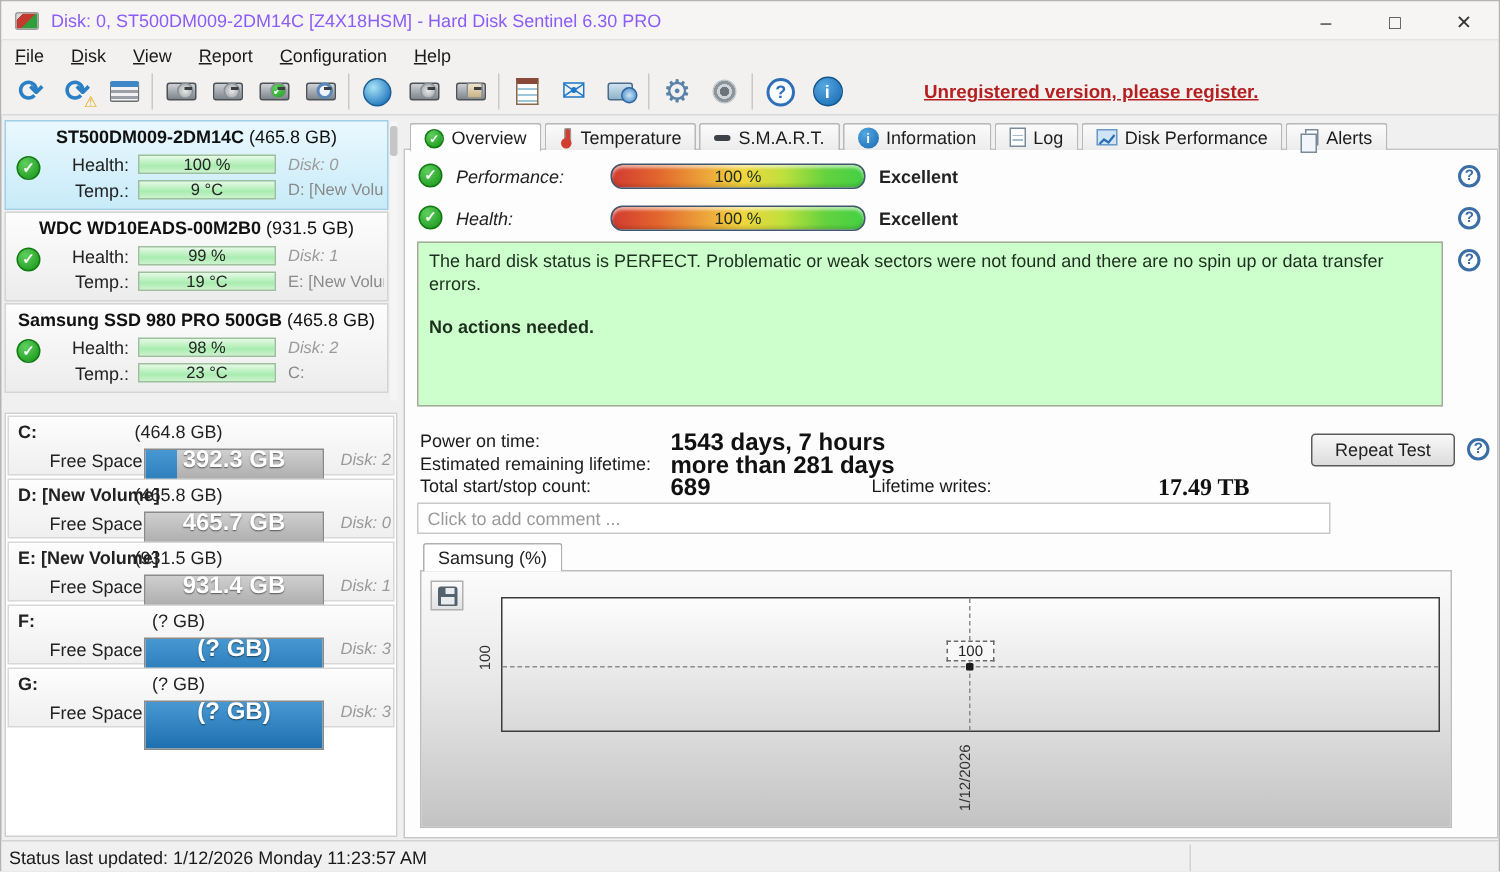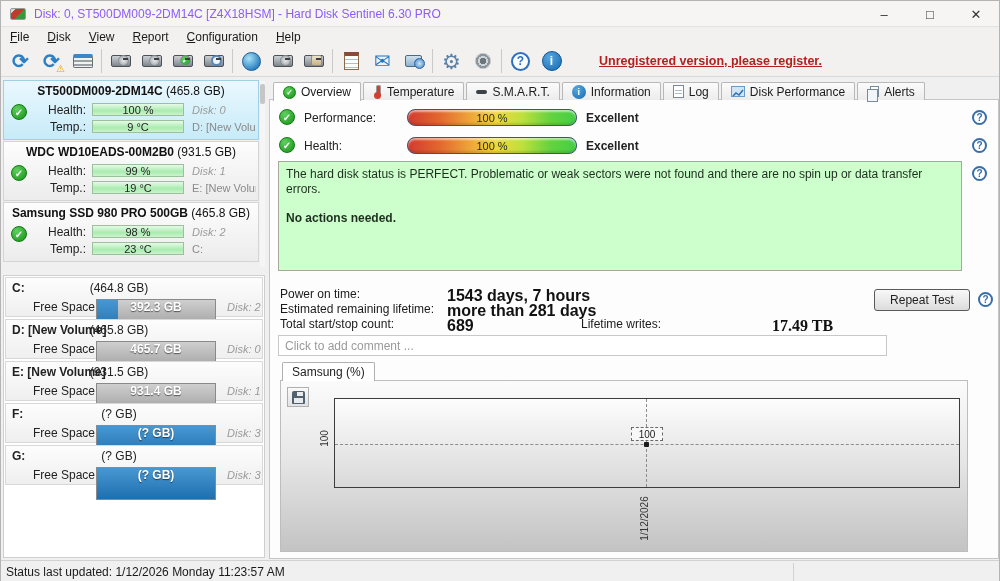--- a/index.html
+++ b/index.html
@@ -36,21 +36,21 @@
   .badge.box { border-radius:2px; background:linear-gradient(#efe3c8,#c9b286); }
   .i-globe { width:19px; height:19px; border-radius:50%; background:radial-gradient(circle at 35% 32%, #a8e2f8, #2a7fc0 75%); border:1px solid #1c5e96; }
   .i-notepad { width:15px; height:18px; border:1px solid #8a6a4a; border-top:4px solid #8a4a3a; background:repeating-linear-gradient(#ffffff 0 3px, #9ec6d8 3px 4px); }
   .g-mail { font-size:20px; color:#1e78c8; line-height:20px; }
   .i-monitor { width:17px; height:12px; border:1px solid #4a6a86; border-radius:2px; background:linear-gradient(#cfe2ef,#8fb2cc); position:relative; }
   .i-monitor::after { content:""; position:absolute; right:-4px; bottom:-3px; width:9px; height:9px; border-radius:50%; background:radial-gradient(#cfe4f7,#3a82c4); border:1px solid #2a62a0; }
   .g-gear { font-size:21px; color:#5a82a8; line-height:21px; }
   .i-sound { width:16px; height:16px; border-radius:50%; background:radial-gradient(circle,#6d757c 0 3px,#cfd4d8 3px 5px,#8d959c 5px 7px,#c0c5c9 7px 8px); }
   .circ-help { width:19px; height:19px; border-radius:50%; border:2px solid #2e6fb8; color:#2e6fb8; font-weight:bold; font-size:12px; display:flex; align-items:center; justify-content:center; background:#fafdff; }
   .circ-info { width:20px; height:20px; border-radius:50%; background:radial-gradient(circle at 35% 30%,#55a8e0,#1668b0); color:#fff; font-weight:bold; font-size:12px; display:flex; align-items:center; justify-content:center; border:1px solid #11558f; }
-  .reglink { margin-left:32px; color:#b42020; font-weight:bold; text-decoration:underline; font-size:12.5px; }
+  .reglink { margin-left:49px; color:#b42020; font-weight:bold; text-decoration:underline; font-size:12.5px; }
 
   
   .disklist { position:absolute; left:2px; top:79px; width:256px; }
   .dcard { position:relative; height:60px; margin-bottom:1px; background:linear-gradient(#fdfdfd,#ececec); border:1px solid #d4d4d4; }
   .dcard.sel { background:linear-gradient(180deg,#eaf8fe,#c7ebf8); border-color:#9fd0e8; }
   .dc-title { position:absolute; left:0; right:0; top:3px; text-align:center; font-size:12px; color:#111; white-space:nowrap; }
   .dc-title .nm { font-weight:bold; }
   .gcheck { width:16px; height:16px; border-radius:50%; background:radial-gradient(circle at 35% 30%,#5fd05f,#169216); border:1px solid #0f7a0f; color:#fff; font-size:10px; font-weight:bold; display:flex; align-items:center; justify-content:center; }
   .dc-check { position:absolute; left:7px; top:23px; }
   .dc-lab { position:absolute; width:62px; text-align:right; font-size:12px; color:#222; }
@@ -62,21 +62,21 @@
   .dc-right.r2 { top:40px; color:#8a8a8a; }
   .vscroll { position:absolute; left:259px; top:80px; width:5px; height:186px; background:#f5f5f5; }
   .vthumb { position:absolute; left:0; top:3px; width:5px; height:20px; background:#c6c6c6; border-radius:2px; }
 
   
   .partpanel { position:absolute; left:2px; top:274px; width:262px; height:283px; background:#fff; border:1px solid #cfcfcf; padding:1px; }
   .p-item { position:relative; height:40px; margin-bottom:2px; background:linear-gradient(#fdfdfd,#efefef); border:1px solid #d8d8d8; }
   .p-name { position:absolute; left:6px; top:3px; font-weight:bold; font-size:12px; white-space:nowrap; }
   .p-size { position:absolute; left:0; right:30px; top:3px; text-align:center; font-size:12px; }
   .p-flabel { position:absolute; left:27px; top:22px; font-size:12px; }
-  .fbar { position:absolute; left:90px; top:21px; width:120px; height:33px; border:1px solid #8a8a8a; font-size:12px; line-height:14px; text-align:center; color:#fff; font-weight:bold; text-shadow:0 1px 1px rgba(0,0,0,.55); overflow:hidden; }
+  .fbar { position:absolute; left:90px; top:21px; width:120px; height:33px; border:1px solid #8a8a8a; font-size:16px; line-height:14px; text-align:center; color:#fff; font-weight:bold; text-shadow:0 1px 1px rgba(0,0,0,.55); overflow:hidden; }
   .fbar.silver { background:linear-gradient(180deg,#cfcfcf,#9a9a9a); }
   .fbar.blue { background:linear-gradient(180deg,#4798d2,#1e6fae); }
   .fbar.mixed { background:linear-gradient(180deg,#cfcfcf,#9a9a9a); }
   .fbar.mixed::before { content:""; position:absolute; left:0; top:0; bottom:0; width:18%; background:linear-gradient(180deg,#4798d2,#1e6fae); }
   .fbar span { position:relative; }
   .p-disk { position:absolute; left:221px; top:23px; font-size:11px; color:#9a9a9a; font-style:italic; white-space:nowrap; }
 
   
   .tabbar { position:absolute; left:272px; top:80px; height:19px; display:flex; align-items:flex-end; gap:2px; z-index:3; }
   .tab { display:flex; align-items:center; gap:5px; height:18px; padding:0 9px; font-size:12px; color:#1c1c1c; background:linear-gradient(#fbfbfb,#ececec); border:1px solid #b8b8b8; border-bottom:none; border-radius:2px 2px 0 0; }
@@ -89,21 +89,21 @@
   .circ-info-sm { width:14px; height:14px; border-radius:50%; background:radial-gradient(circle at 35% 30%,#55a8e0,#1668b0); color:#fff; font-weight:bold; font-size:9px; display:flex; align-items:center; justify-content:center; }
   .i-doc { width:11px; height:13px; background:#fff; border:1px solid #7a8a9a; padding:2px 1px; }
   .i-doc i { display:block; height:100%; background:repeating-linear-gradient(#fff 0 2px, #a8bcd0 2px 3px); }
   .i-perf { width:14px; height:11px; background:#cfe4f7; border:1px solid #6a9ac8; }
   .i-pages { width:9px; height:11px; background:#fff; border:1px solid #7a8a9a; position:relative; margin-left:3px; }
   .i-pages::before { content:""; position:absolute; left:-4px; top:2px; width:9px; height:11px; background:#f2f6fa; border:1px solid #7a8a9a; }
 
   .content { position:absolute; left:268px; top:98px; width:730px; height:460px; background:#fdfdfd; border:1px solid #c6c6c6; }
   .orow { position:absolute; left:0; width:100%; height:18px; }
   .o-check { position:absolute; left:9px; top:0; }
-  .o-lab { position:absolute; left:34px; top:2px; font-size:12px; }
+  .o-lab { position:absolute; left:34px; top:2px; font-size:12px;font-style:italic; }
   .gauge { position:absolute; left:137px; top:0; width:170px; height:17px; border:1px solid #40566e; border-radius:8px; text-align:center; font-size:11px; line-height:16px; color:#1c2a1c;
            background:linear-gradient(90deg,#d23b30 0%,#e2652e 18%,#eda83a 38%,#f1d63e 52%,#bfe03c 68%,#63d23f 85%,#44cf45 100%);
            box-shadow:inset 0 2px 2px rgba(255,255,255,.55), inset 0 -2px 2px rgba(0,0,0,.12); }
   .o-rate { position:absolute; left:316px; top:2px; font-weight:bold; font-size:12px; }
   .qhelp { width:15px; height:15px; border-radius:50%; border:2px solid #3a6ea5; color:#3a6ea5; font-size:10px; font-weight:bold; display:flex; align-items:center; justify-content:center; background:#fff; }
   .hp { position:absolute; left:702px; }
 
   .statusbox { position:absolute; left:8px; top:61px; width:684px; height:110px; background:#ccffcc; border:1px solid #a8a89a; padding:5px 7px; font-size:12px; color:#1e2e1e; line-height:15px; }
   .statusbox .act { font-weight:bold; margin-top:14px; }
 

